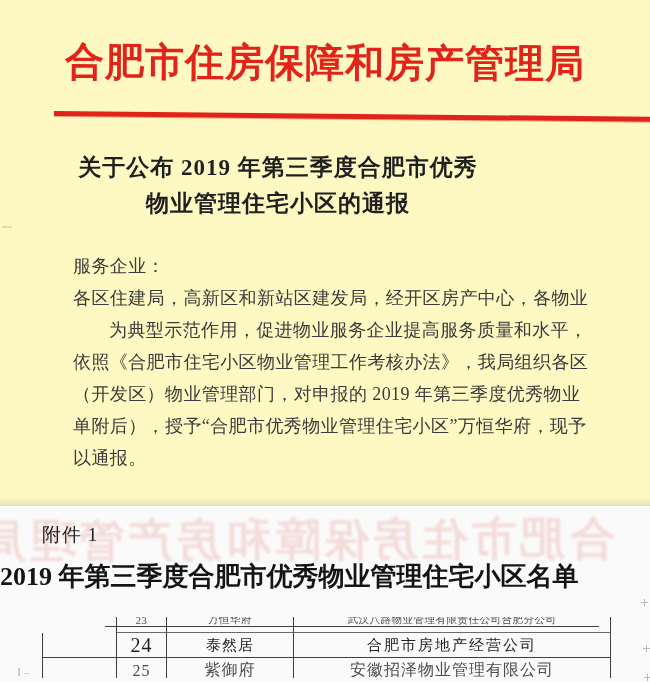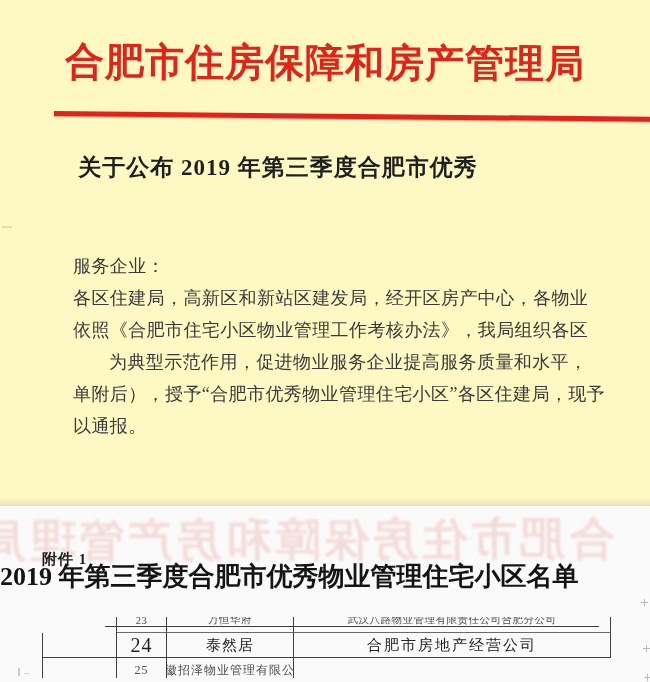--- a/index.html
+++ b/index.html
@@ -41,38 +41,38 @@
   .bline.indent{text-indent:36px;}
 
   
   .bleed{
     position:absolute;left:48px;top:510px;width:596px;height:64px;
     font-size:45px;font-weight:bold;color:rgba(199,70,58,0.17);
     letter-spacing:4px;white-space:nowrap;text-align:center;
     transform:scaleX(-1) rotate(0.3deg);filter:blur(1.1px);
   }
 
-  .attach-label{position:absolute;left:42px;top:550px;font-size:15px;color:#1e1e1e;letter-spacing:1px;font-weight:bold;}
+  .attach-label{position:absolute;left:42px;top:522px;font-size:19px;color:#1e1e1e;letter-spacing:1px;}
   .attach-title{
     position:absolute;left:0;top:559px;width:561px;text-align:center;
     font-size:26px;font-weight:bold;color:#141414;white-space:nowrap;
   }
 
   
   .table-clip{position:absolute;left:30px;top:617px;width:572px;height:61px;overflow:hidden;padding-left:12px;}
   .table-inner{position:relative;top:-9px;}
   .topline{position:absolute;left:75px;top:9px;width:494px;height:1px;background:#3f3f3f;}
   .trow{display:grid;grid-template-columns:75px 50px 127px 317px;height:25px;}
   .tc{display:flex;align-items:center;justify-content:center;border-right:1px solid #3f3f3f;overflow:hidden;}
   .tc.cell-region{border-right:1px solid #3f3f3f;}
   .r23 .tc:not(.cell-region){border-bottom:1px solid #6a6a6a;}
   .r24 .tc{border-bottom:1px solid #3f3f3f;}
   .r24 .cell-region,.r25 .cell-region{border-left:1px solid #3f3f3f;}
   .r23 .txt{filter:blur(0.6px);font-size:10.5px;color:#4c4c4c;letter-spacing:0.5px;white-space:nowrap;}
-  .r25 .txt{filter:blur(0.7px);font-size:12px;color:#4c4c4c;letter-spacing:1px;white-space:nowrap;}
+  .r25 .txt{filter:blur(0.7px);font-size:16px;color:#4c4c4c;letter-spacing:1px;white-space:nowrap;}
   .r24 .txt{font-size:15px;color:#222;letter-spacing:1px;white-space:nowrap;}
   .r24 .cell-company .txt{letter-spacing:2px;}
   .r24 .cell-no .txt{font-family:"Liberation Serif","DejaVu Serif",serif;font-size:20px;}
 
   
   .artifact{position:absolute;background:#9a9a9a;opacity:.55;}
   .a1{left:2px;top:226px;width:10px;height:2px;opacity:.3;}
   .a2{left:18px;top:668px;width:2px;height:8px;opacity:.5;}
   .a3{left:24px;top:673px;width:5px;height:1px;opacity:.4;}
   .plus{position:absolute;width:7px;height:7px;opacity:.6;}
@@ -85,28 +85,30 @@
 </head>
 <body>
 
 <div class="page">
 
   <div class="agency">合肥市住房保障和房产管理局</div>
   <div class="redline"></div>
 
   <div class="doc-title">
     <div>关于公布 2019 年第三季度合肥市优秀</div>
+    <div>物业管理住宅小区的通报</div>
   </div>
 
   <div class="body-block">
       <div class="bline">服务企业：</div>
       <div class="bline">各区住建局，高新区和新站区建发局，经开区房产中心，各物业</div>
+      <div class="bline indent">为典型示范作用，促进物业服务企业提高服务质量和水平，</div>
       <div class="bline">依照《合肥市住宅小区物业管理工作考核办法》，我局组织各区</div>
-      <div class="bline indent">为典型示范作用，促进物业服务企业提高服务质量和水平，</div>
-      <div class="bline">单附后），授予“合肥市优秀物业管理住宅小区”各区住建局，现予</div>
+      <div class="bline">（开发区）物业管理部门，对申报的 2019 年第三季度优秀物业</div>
+      <div class="bline">单附后），授予“合肥市优秀物业管理住宅小区”万恒华府，现予</div>
       <div class="bline">以通报。</div>
     </div>
 
   <div class="junction-shadow"></div>
   <div class="bottom-section">
     <div class="bleed" style="position:absolute;left:18px;top:4px;">合肥市住房保障和房产管理局</div>
   </div>
 
   <div class="attach-label">附件 1</div>
   <div class="attach-title">2019 年第三季度合肥市优秀物业管理住宅小区名单</div>
@@ -142,20 +144,23 @@
             <span class="txt">合肥市房地产经营公司</span>
           </div>
         </div>
         <div class="trow r25">
           <div class="tc cell-region">
             <span class="txt"></span>
           </div>
           <div class="tc cell-no">
             <span class="txt">25</span>
           </div>
+          <div class="tc cell-name">
+            <span class="txt">紫御府</span>
+          </div>
           <div class="tc cell-company">
             <span class="txt">安徽招泽物业管理有限公司</span>
           </div>
         </div>
       </div>
   </div>
 
   <div class="artifact a1"></div>
   <div class="artifact a2"></div>
   <div class="artifact a3"></div>

